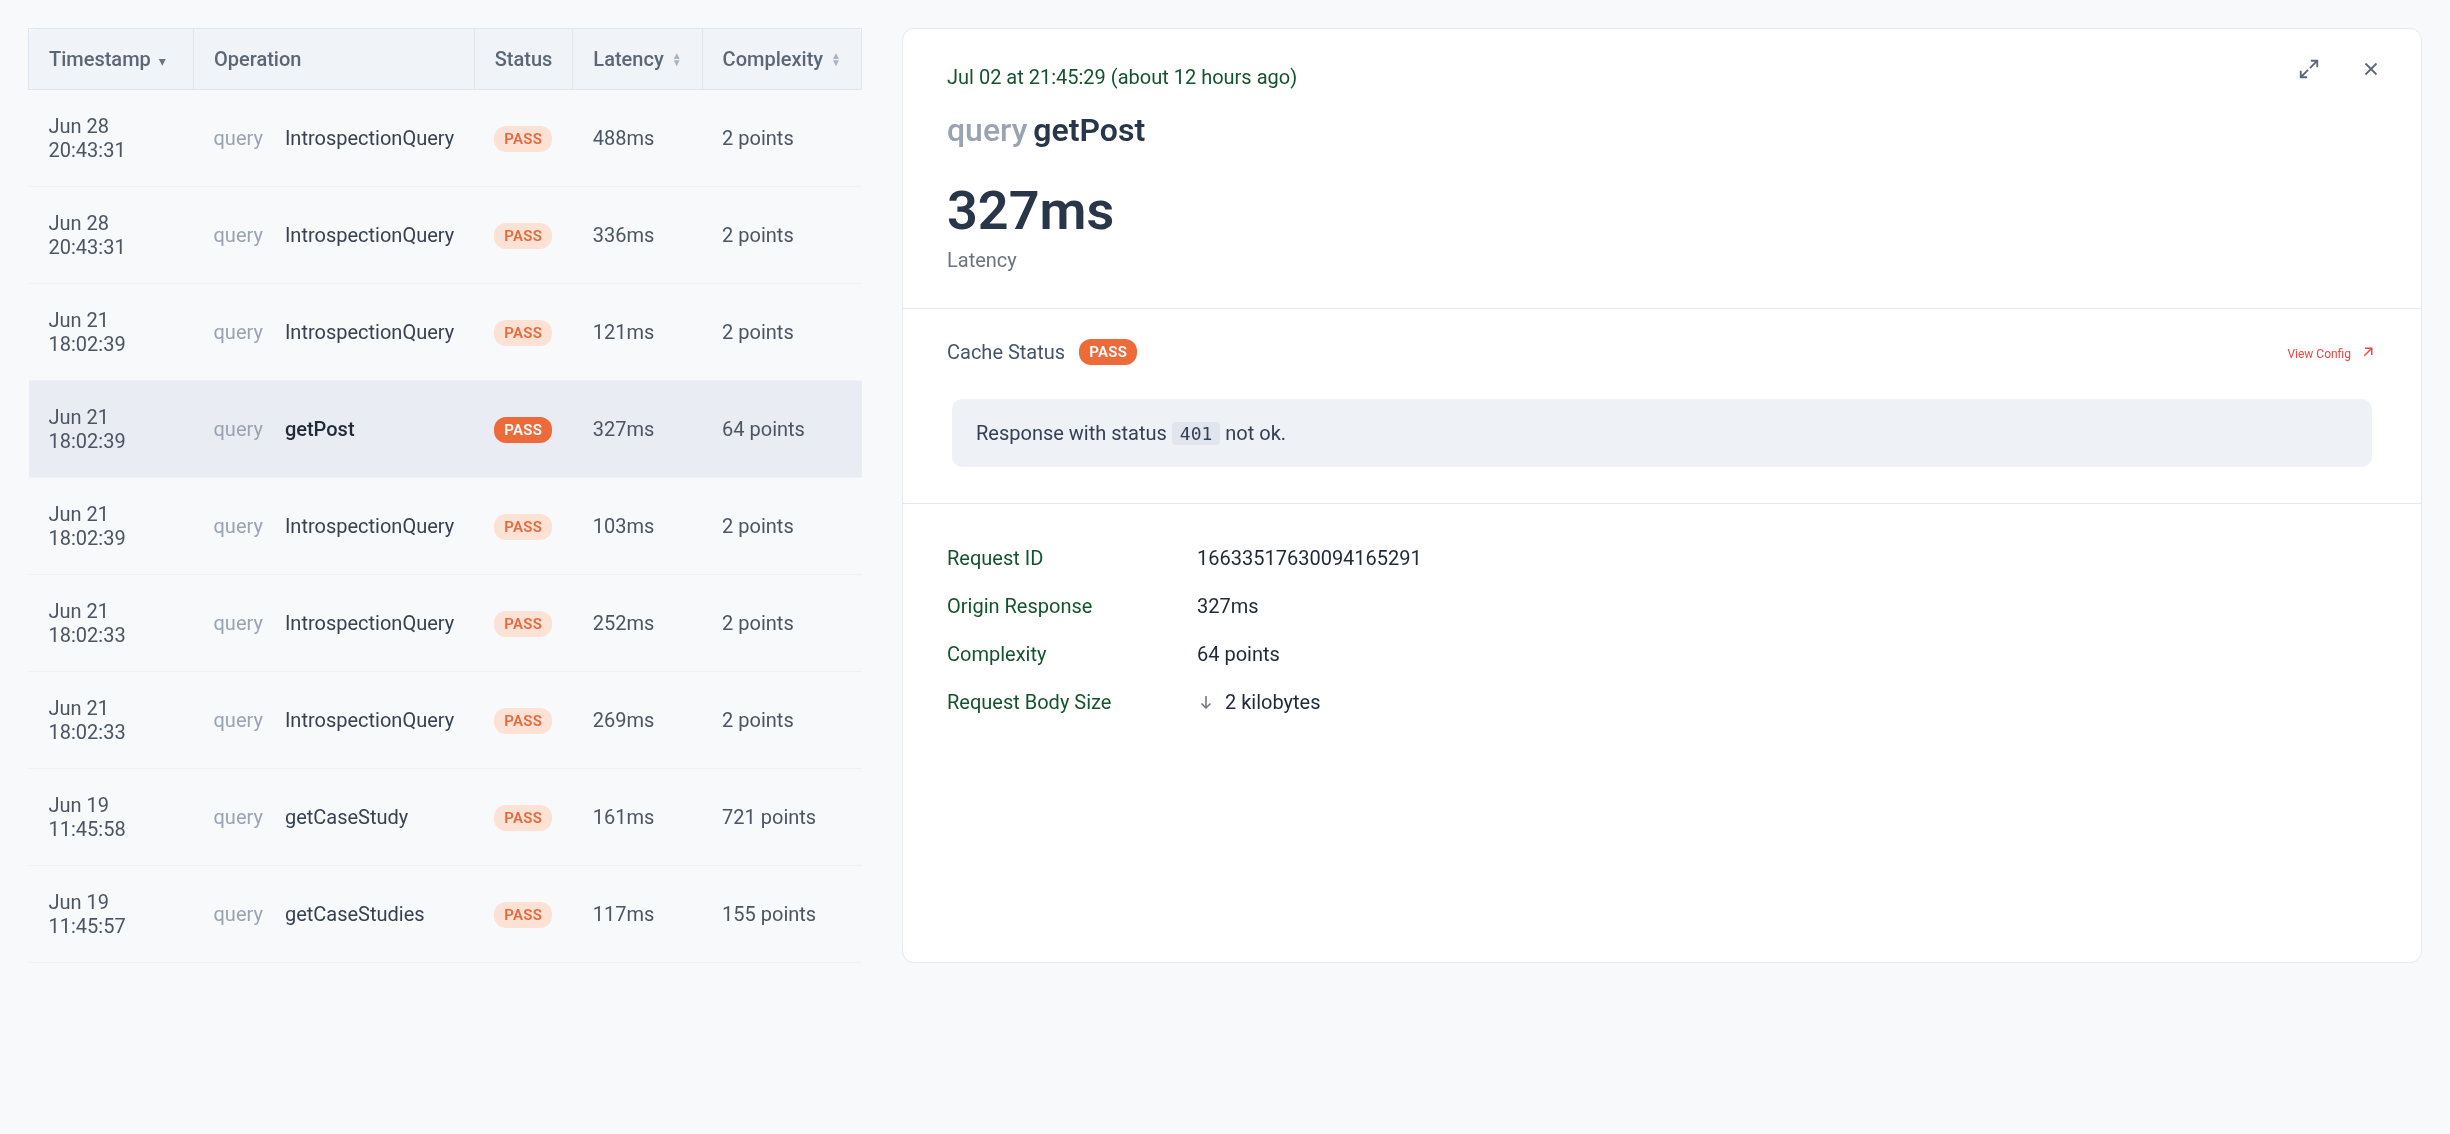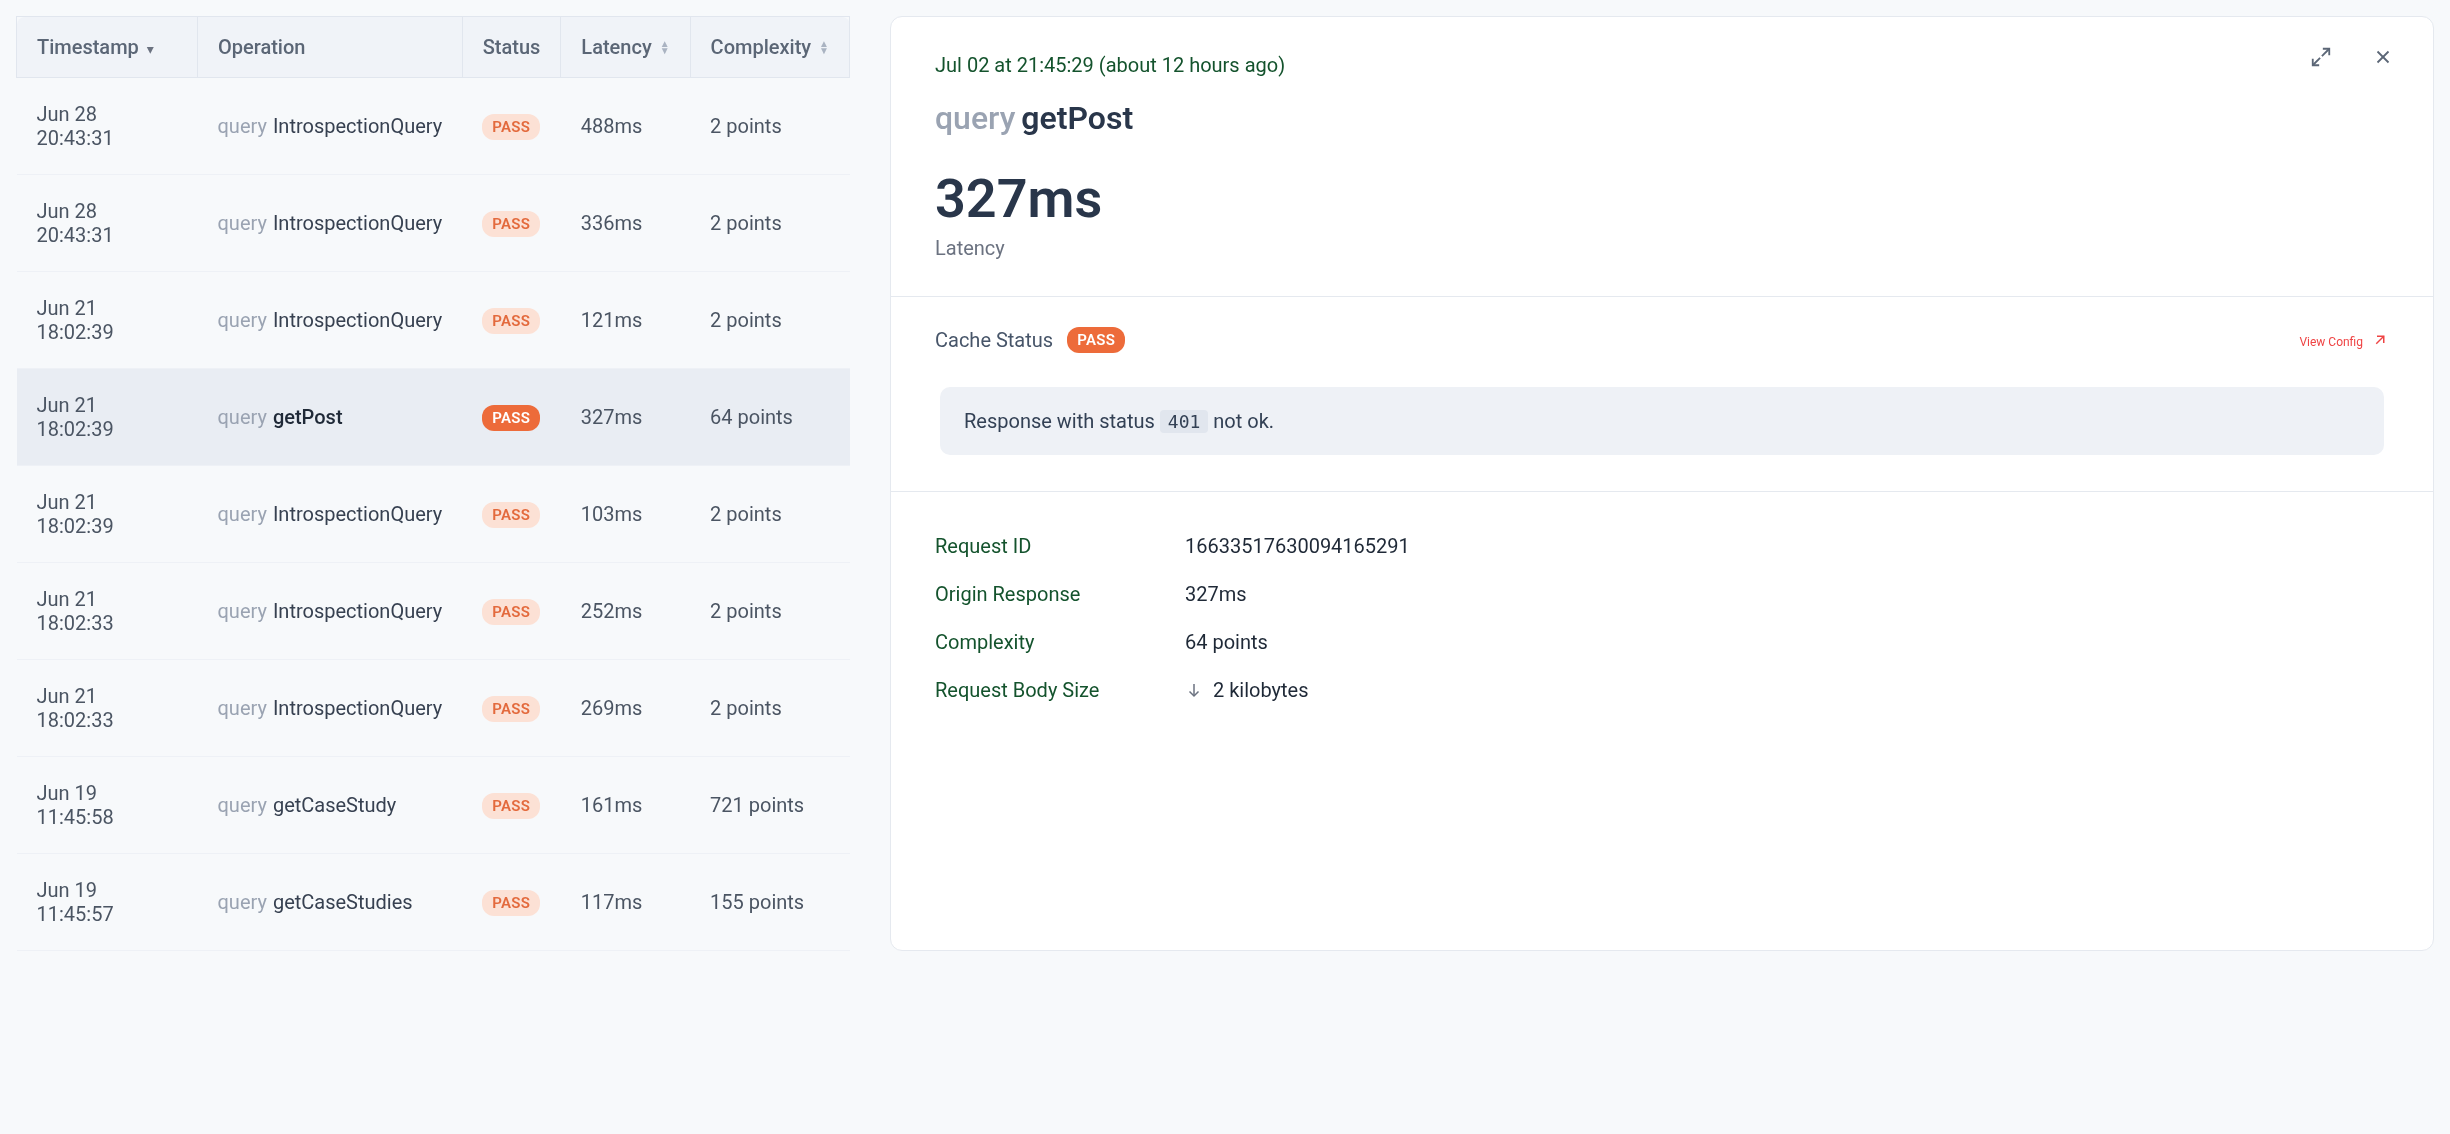--- a/index.html
+++ b/index.html
@@ -6,21 +6,21 @@
   html, body { height: 100%; }
   body {
     font-family: -apple-system, BlinkMacSystemFont, "Segoe UI", Roboto, "Helvetica Neue", Arial, sans-serif;
     background: #f7f9fb;
     color: #334155;
     font-size: 20px;
   }
   .app {
     display: flex;
     gap: 40px;
-    padding: 16px;
+    padding: 28px;
   }
   .left {
     flex: 0 0 834px;
   }
   .right {
     flex: 1;
     background: #fff;
     border: 1px solid #e5e9ef;
     border-radius: 12px;
     overflow: hidden;
@@ -48,21 +48,21 @@
   .sort-dbl span:first-child::before { content:"▲"; }
   .sort-dbl span:last-child::before  { content:"▼"; }
 
   .tbl tbody td {
     padding: 24px 20px;
     border-bottom: 1px solid #eef1f6;
     color: #4b5563;
     font-size: 20px;
   }
   .op-type { color: #9aa3b2; margin-right: 6px; }
-  .op-name { color: #374151; }
+  .op-name { color: #374151; margin-left: 16px; }
 
   .row-selected td { background: #e9edf3; color: #1f2937; }
   .row-selected .op-name { color:#1f2937; font-weight:500; }
 
   .badge {
     display: inline-block;
     font-size: 15px;
     font-weight: 600;
     padding: 4px 10px;
     border-radius: 12px;

